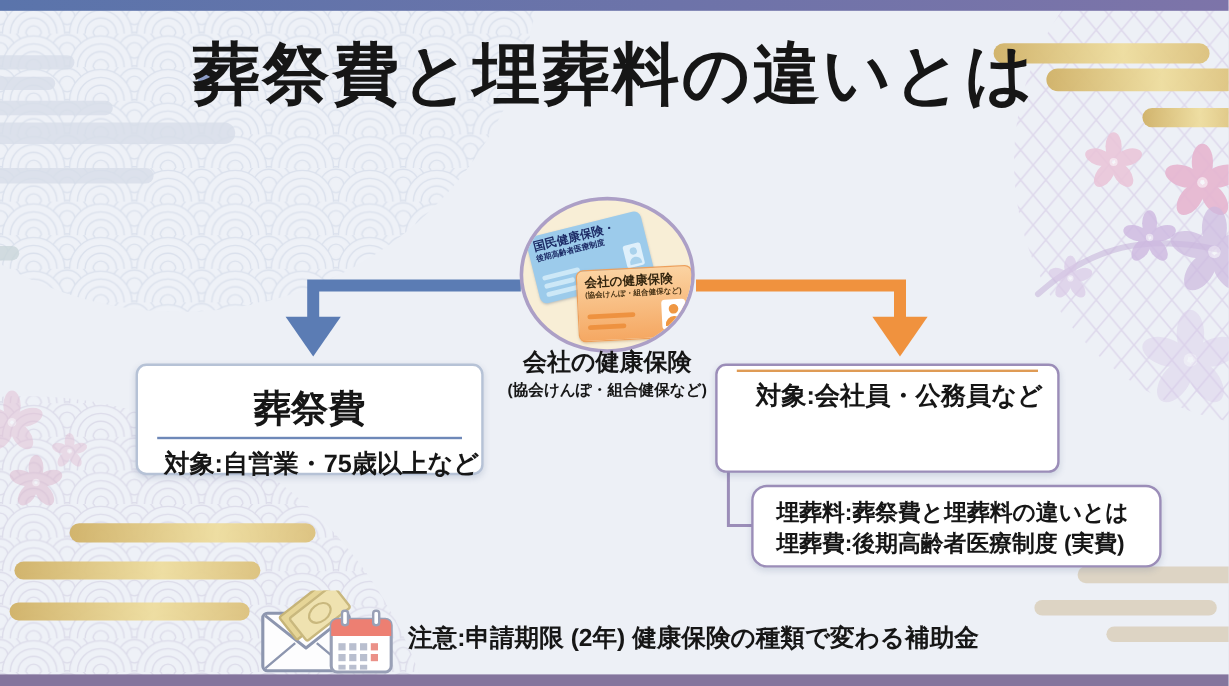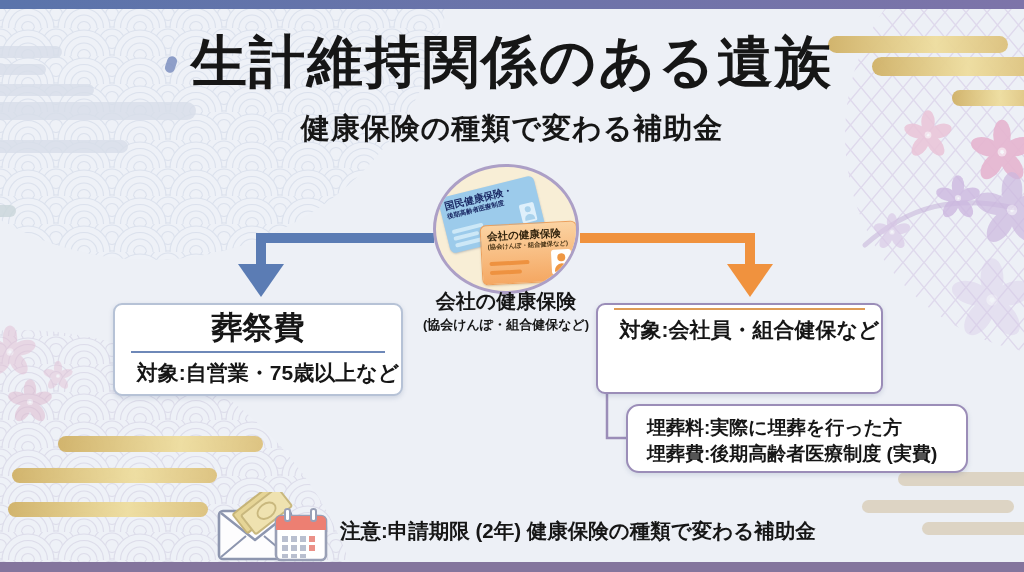--- a/index.html
+++ b/index.html
@@ -52,21 +52,21 @@
 
   .circle-caption{position:absolute;left:381px;top:288px;width:250px;text-align:center;z-index:3;}
   .circle-caption .c1{font-size:20px;font-weight:900;}
   .circle-caption .c2{font-size:13px;font-weight:900;margin-top:1px;}
 
   
   .box{position:absolute;background:#ffffff;border-radius:9px;z-index:3;
        box-shadow:0 2px 5px rgba(80,100,140,.2);text-align:center;}
   .box-left{left:113px;top:303px;width:290px;height:93px;border:2px solid #b6c2d6;}
   .box-right{left:596px;top:303px;width:287px;height:91px;border:2px solid #9b8db8;}
-  .box .bt{font-size:31px;font-weight:900;line-height:1.3;margin-top:3px;}
+  .box .bt{font-size:31px;font-weight:900;line-height:1.3;margin-top:16px;}
   .divider{height:2px;margin:3px 16px 6px;}
   .div-blue{background:#6e88b8;}
   .div-orange{background:#df9b55;}
   .box .tg{font-size:21px;font-weight:900;margin-left:20px;}
 
   .detail-box{position:absolute;left:626px;top:404px;width:342px;height:69px;background:#ffffff;
               border:2px solid #9b8db8;border-radius:13px;z-index:3;padding:9px 10px 0 19px;
               box-shadow:0 2px 5px rgba(80,100,140,.18);}
   .detail-box .dl{font-size:19px;font-weight:900;line-height:26px;white-space:nowrap;}
 
@@ -148,22 +148,21 @@
   <div class="cl gold" style="left:12px;top:468px;width:205px;height:15px;"></div>
   <div class="cl gold" style="left:8px;top:502px;width:200px;height:15px;"></div>
 
   <div class="cl beige" style="left:898px;top:472px;width:134px;height:14px;"></div>
   <div class="cl beige" style="left:862px;top:500px;width:152px;height:13px;"></div>
   <div class="cl beige" style="left:922px;top:522px;width:110px;height:13px;"></div>
 
   <div class="topbar"></div>
   <div class="bottombar"></div>
 
-  <div class="title">生計維持関係のある遺族</div>
-  <div class="subtitle">健康保険の種類で変わる補助金</div>
+  <div class="title">葬祭費と埋葬料の違いとは</div>
 
   <svg class="arrows" width="1024" height="572" viewBox="0 0 1024 572">
     <g>
       <path d="M434 238 L261 238 L261 266" stroke="#5b7cb4" stroke-width="10" fill="none"></path>
       <polygon points="238,264 284,264 261,297" fill="#5b7cb4"></polygon>
     </g>
     <g>
       <path d="M580 238 L750 238 L750 266" stroke="#f0923e" stroke-width="10" fill="none"></path>
       <polygon points="727,264 773,264 750,297" fill="#f0923e"></polygon>
     </g>
@@ -199,25 +198,25 @@
   </div>
 
   <div class="box box-left">
     <div class="bt">葬祭費</div>
     <div class="divider div-blue"></div>
     <div class="tg">対象:自営業・75歳以上など</div>
   </div>
 
   <div class="box box-right">
     <div class="divider div-orange"></div>
-    <div class="tg">対象:会社員・組合健保など</div>
+    <div class="tg">対象:会社員・公務員など</div>
   </div>
 
   <div class="detail-box">
-    <div class="dl">埋葬料:実際に埋葬を行った方</div>
+    <div class="dl">埋葬料:葬祭費と埋葬料の違いとは</div>
     <div class="dl">埋葬費:後期高齢者医療制度 (実費)</div>
   </div>
 
   <svg class="footer-icon" width="114" height="72" viewBox="0 0 114 72">
     <g>
       <rect x="3" y="19" width="72" height="48" rx="4" fill="#fdfdfe" stroke="#8d96af" stroke-width="2.6"></rect>
       <path d="M5 21 L39 48 L73 21" fill="none" stroke="#8d96af" stroke-width="2.4" stroke-linejoin="round"></path>
       <path d="M5 65 L30 44 M73 65 L48 44" fill="none" stroke="#8d96af" stroke-width="2"></path>
     </g>
     <g transform="rotate(-38 48 22)">

